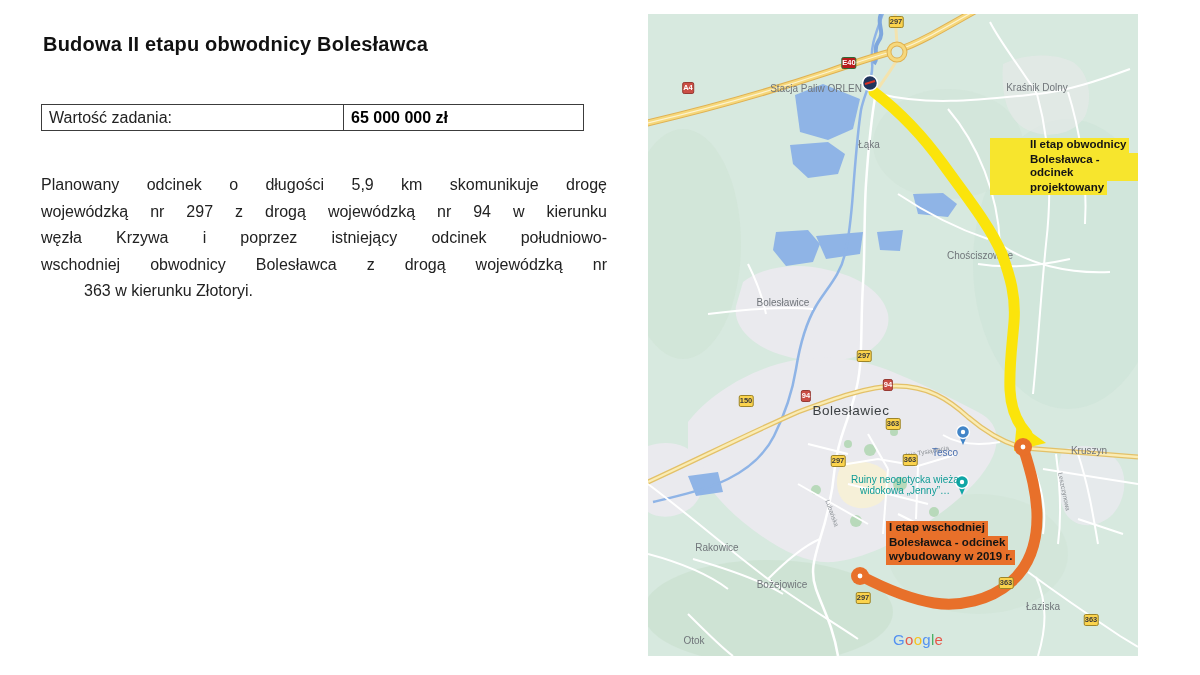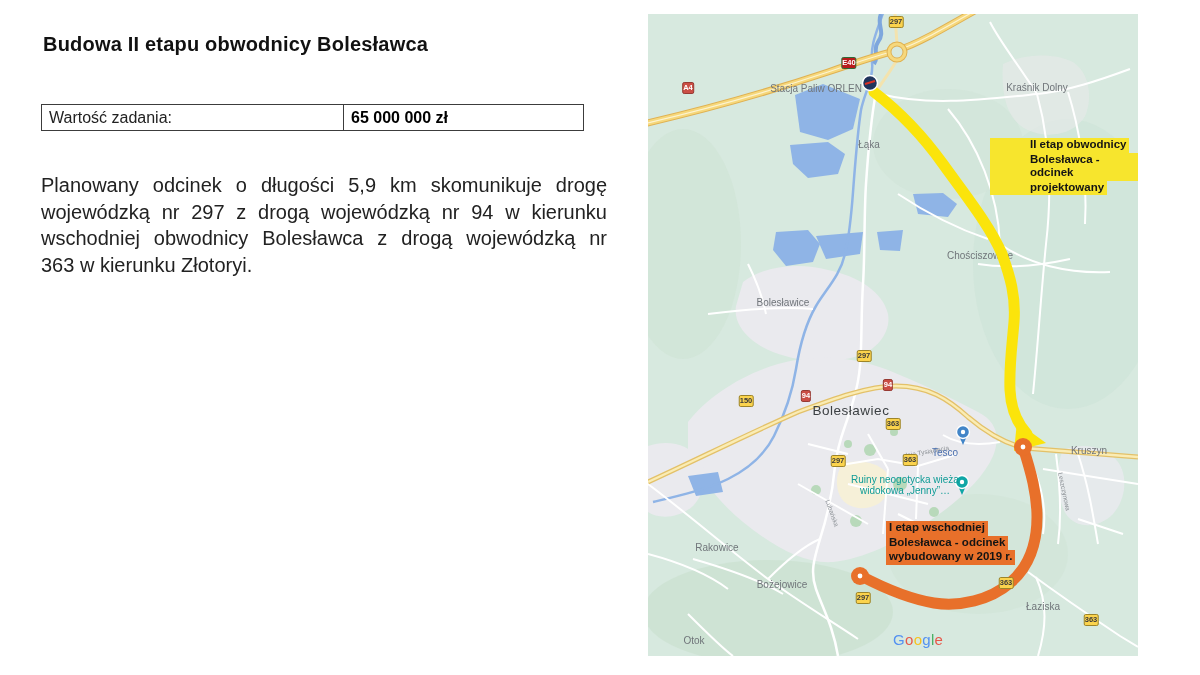--- a/index.html
+++ b/index.html
@@ -4,23 +4,23 @@
 <style>
   html,body{margin:0;padding:0;background:#ffffff;}
   .slide{position:relative;width:1200px;height:675px;background:#ffffff;overflow:hidden;
          font-family:"Liberation Sans",sans-serif;color:#1a1a1a;}
   
   .title{position:absolute;left:43px;top:33px;font-size:20px;font-weight:bold;color:#111;letter-spacing:.2px;}
   .vtable{position:absolute;left:41px;top:104px;border-collapse:collapse;}
   .vtable td{border:1px solid #3c3c3c;height:25px;font-size:16px;padding:0 0 0 7px;vertical-align:middle;}
   .vtable .c1{width:294px;color:#222;}
   .vtable .c2{width:232px;font-weight:bold;color:#000;}
-  .para{position:absolute;left:41px;top:172px;width:566px;font-size:20px;line-height:26.5px;color:#222;}
+  .para{position:absolute;left:41px;top:172px;width:566px;font-size:16px;line-height:26.5px;color:#222;}
   .jline{text-align:justify;text-align-last:justify;}
-  .jline.last{text-align:left;text-align-last:left;}
+  .jline.last{text-align:left;text-align-last:left;margin-left:43px;}
   
   .map{position:absolute;left:648px;top:14px;width:490px;height:642px;background:#d7e9df;overflow:hidden;}
   .map svg{position:absolute;left:0;top:0;}
   .ovl{position:absolute;left:0;top:0;width:100%;height:100%;}
   .shield{position:absolute;transform:translate(-50%,-50%);font-size:7.5px;font-weight:bold;
           padding:0 0;border-radius:2px;line-height:10px;white-space:nowrap;}
   .sh-y{background:#fbd34d;border:1px solid #9d8428;color:#3a3a3a;}
   .sh-r{background:#cb4e45;border:1px solid #973a33;color:#ffffff;}
   .sh-g{background:#b91c1c;border:1px solid #2f6b36;color:#ffffff;}
   .poi{position:absolute;transform:translate(-50%,-50%);white-space:nowrap;font-size:10px;}
@@ -45,20 +45,21 @@
         <tr>
       <td class="c1">Wartość zadania:</td>
       <td class="c2">65 000 000 zł</td>
     </tr>
   </tbody>
     </table>
 
   <div class="para">
     <div class="jline">Planowany odcinek o długości 5,9 km skomunikuje drogę</div>
     <div class="jline">wojewódzką nr 297 z drogą wojewódzką nr 94 w kierunku</div>
+    <div class="jline">węzła Krzywa i poprzez istniejący odcinek południowo-</div>
     <div class="jline">wschodniej obwodnicy Bolesławca z drogą wojewódzką nr</div>
     <div class="jline last">363 w kierunku Złotoryi.</div>
   </div>
 
   <div class="map">
     <svg width="490" height="642" viewBox="0 0 490 642">
 
       <g>
         <ellipse cx="420" cy="250" rx="95" ry="145" fill="#cfe4d8" opacity="0.7"></ellipse>
         <ellipse cx="300" cy="130" rx="75" ry="55" fill="#d2e5da" opacity="0.8"></ellipse>

